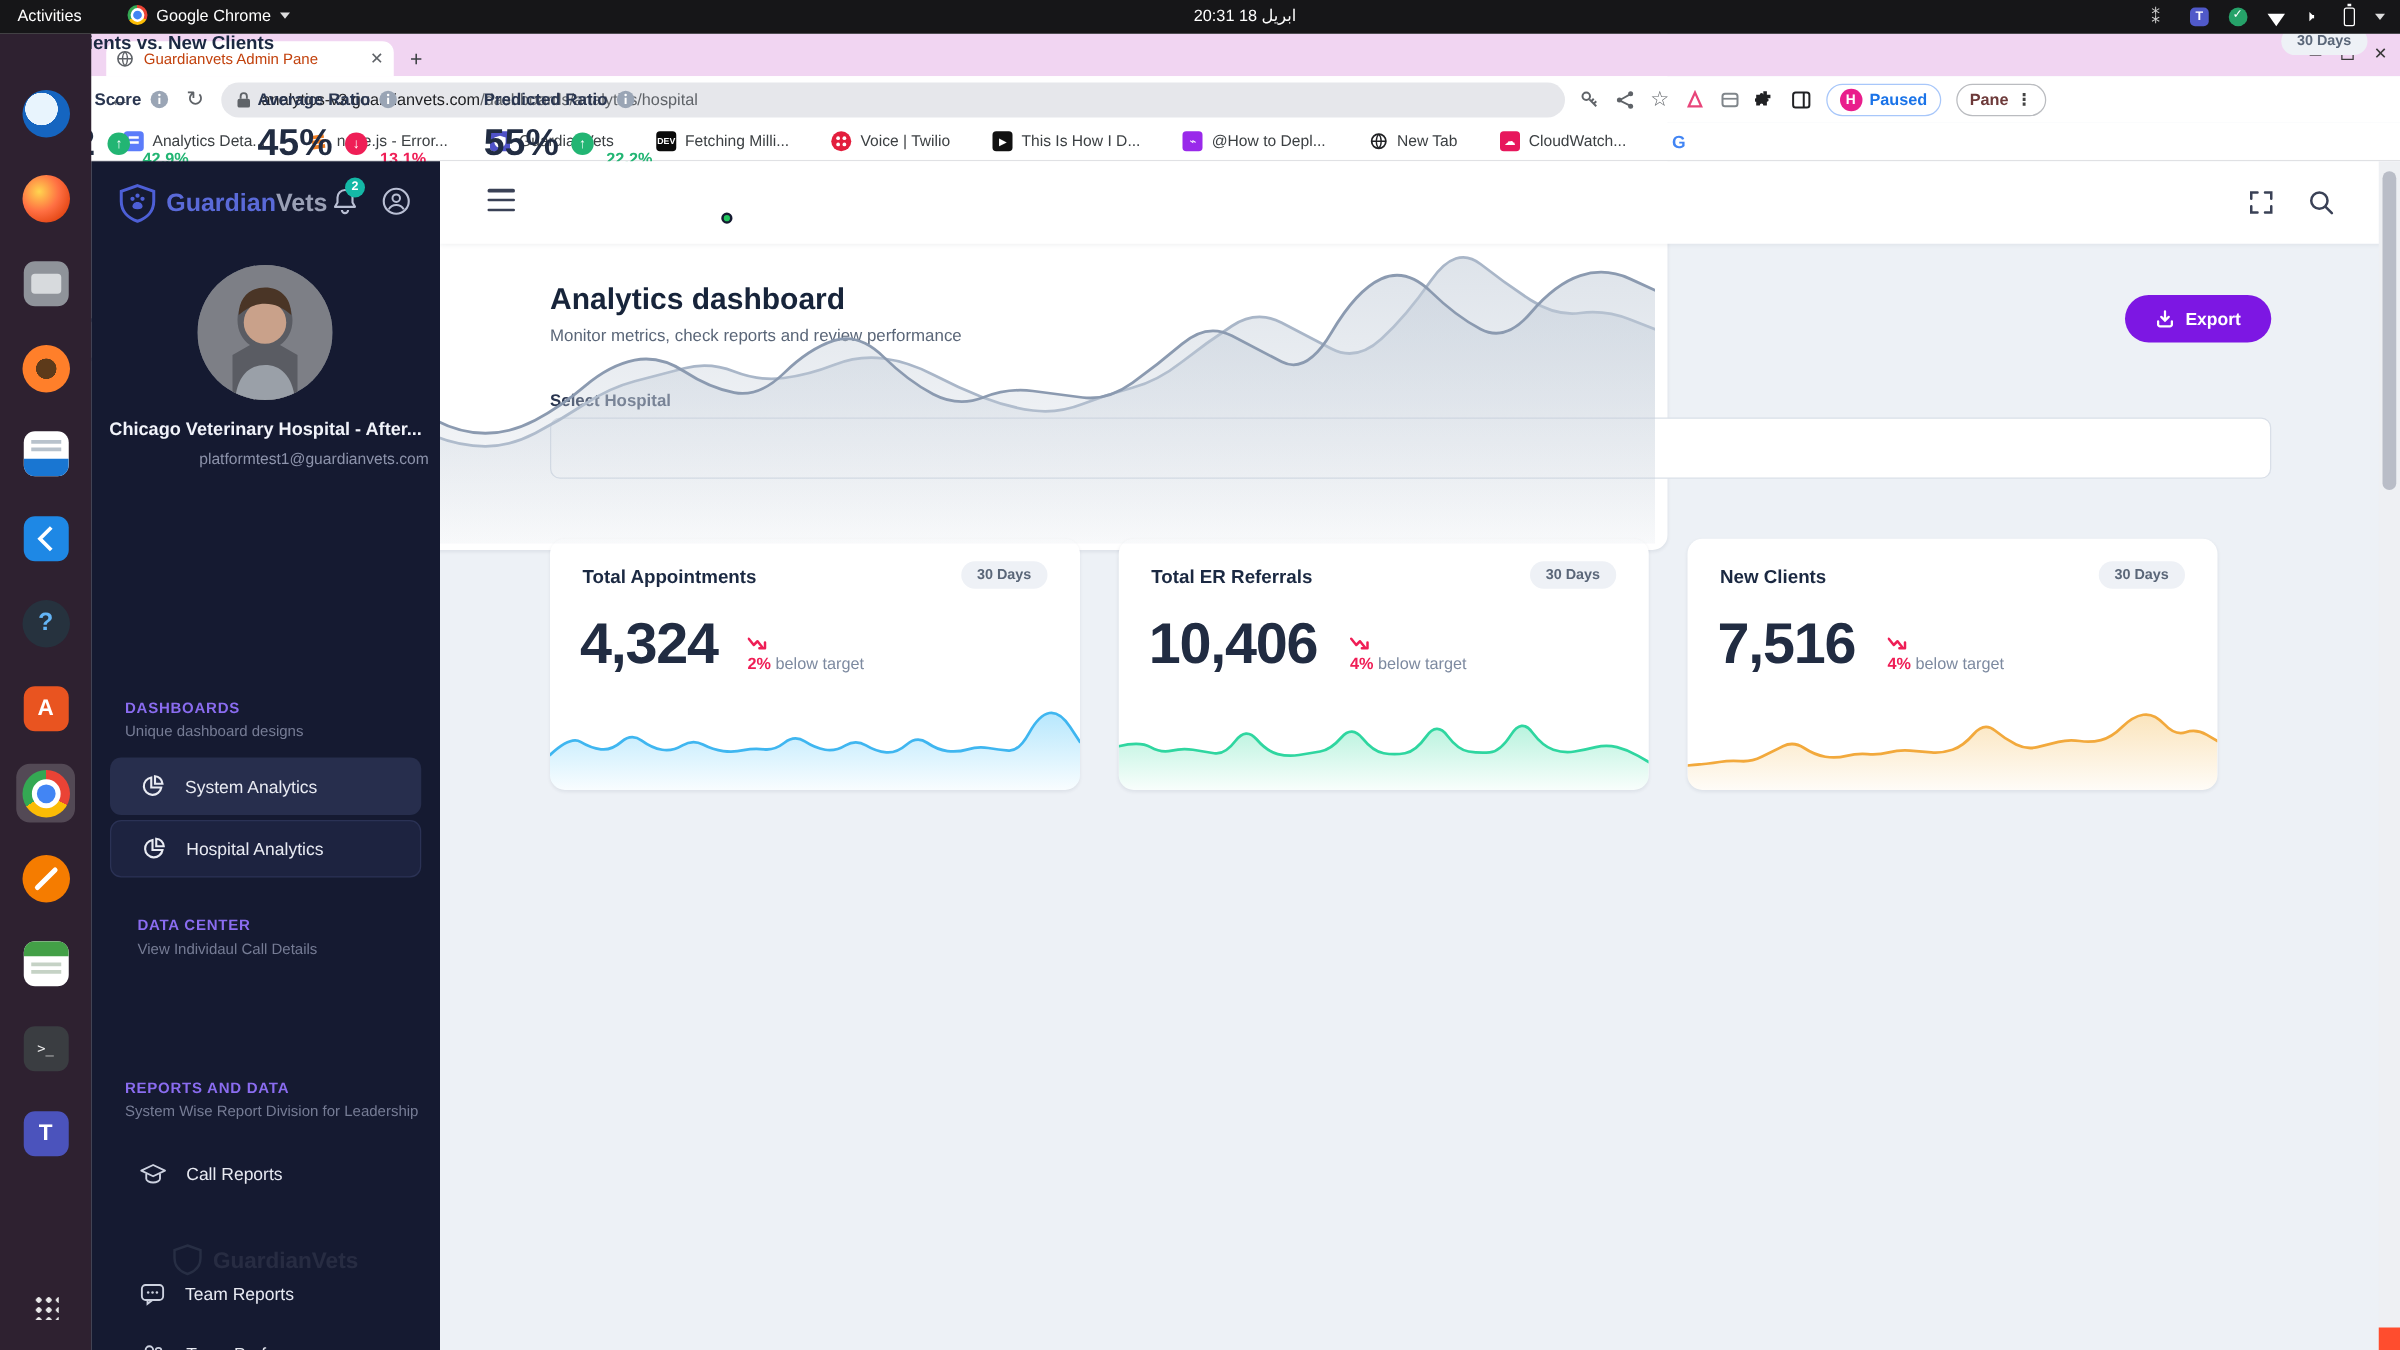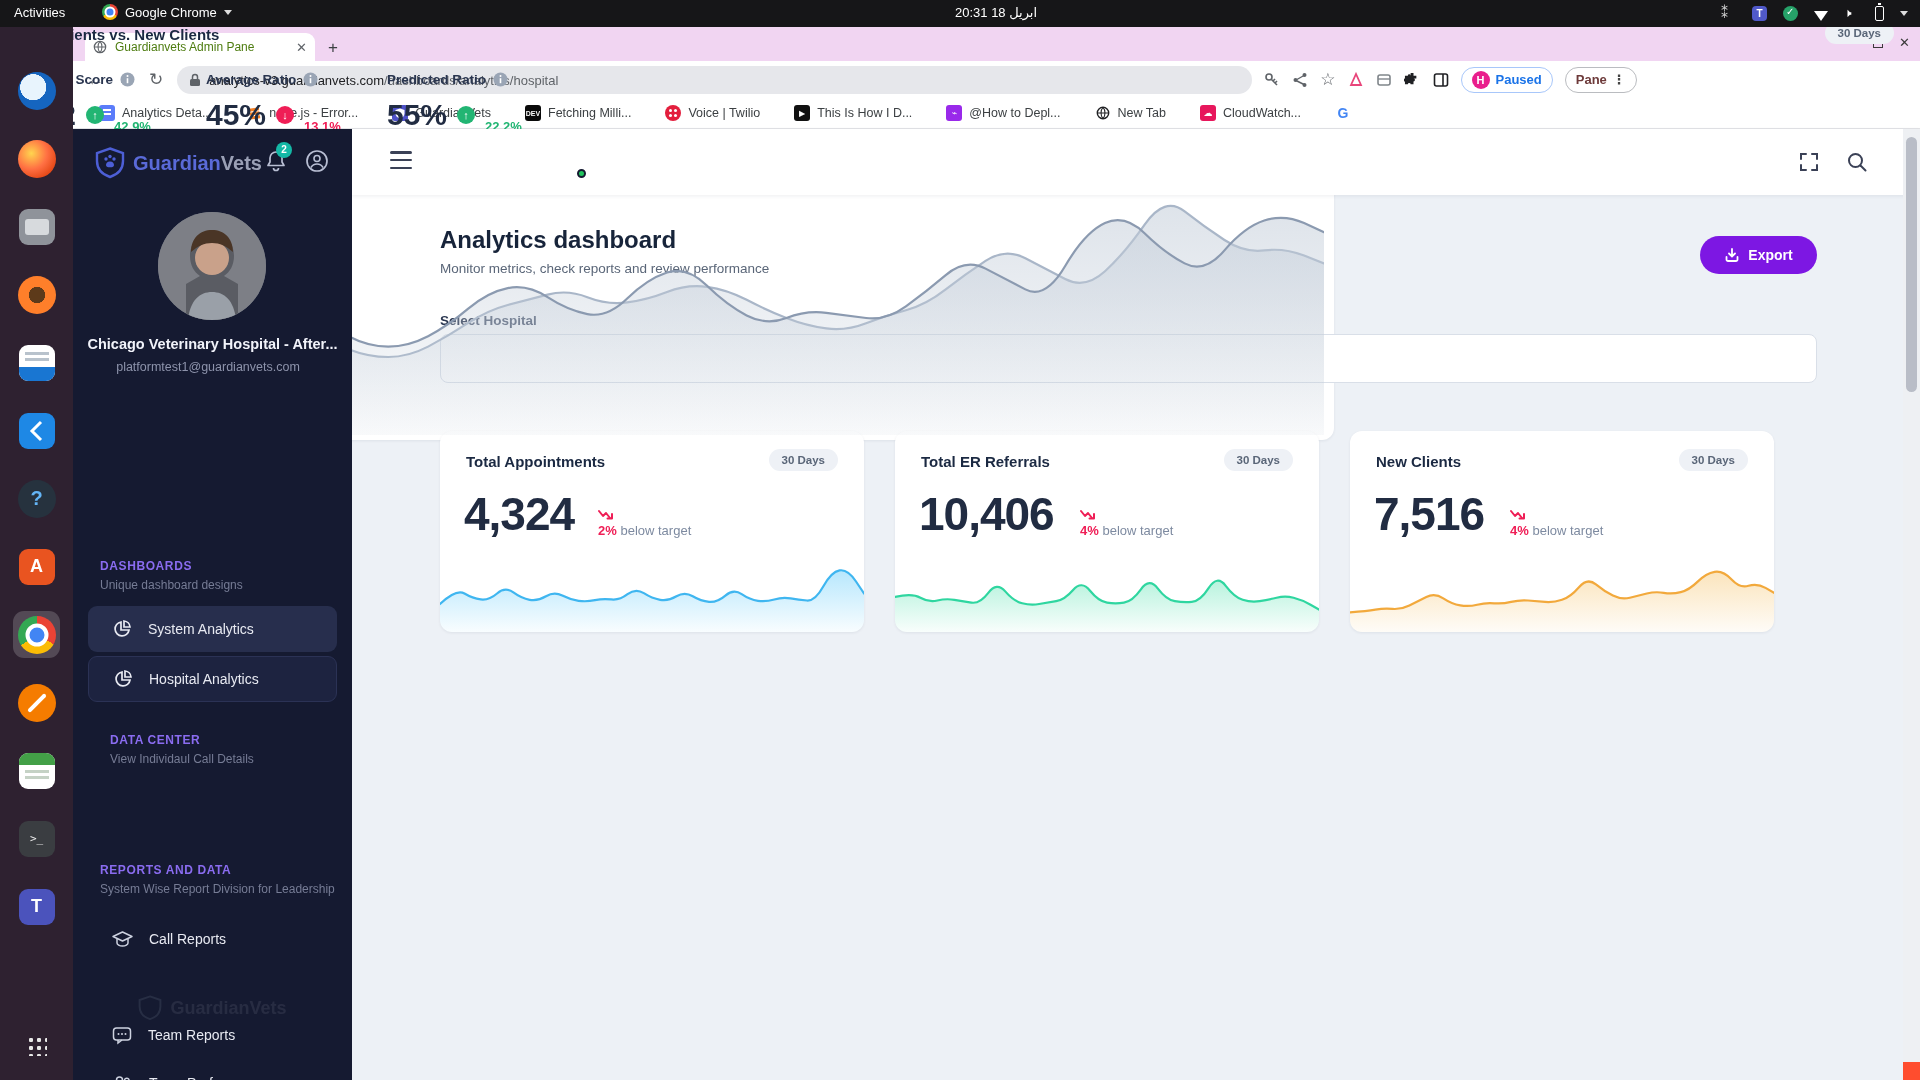--- a/index.html
+++ b/index.html
@@ -51,21 +51,21 @@
   .i-calc::after { content:""; position:absolute; left:0; top:0; width:100%; height:12px; background:#43a047; }
   .i-calc::before { content:""; position:absolute; left:6px; top:17px; width:24px; height:3px; background:#c5d2c5; box-shadow:0 6px 0 #c5d2c5; }
   .i-terminal { background:#3a3d41; color:#eee; font-family:"DejaVu Sans Mono", monospace; font-size:11px; display:flex; align-items:center; justify-content:center; }
   .i-teams { background:#4b53bc; color:#fff; font-weight:bold; font-size:18px; display:flex; align-items:center; justify-content:center; }
   .i-apps { width:20px; height:20px; background:radial-gradient(circle, #e8e8e8 2px, transparent 2.4px); background-size:8px 8px; }
 
   
   #win { left:73px; top:27px; width:1847px; height:1053px; }
   #tabstrip { left:0; top:0; width:100%; height:34px; background:#f1d5f2; }
   #tab { left:12px; top:6px; width:230px; height:28px; background:#fff; border-radius:9px 9px 0 0; display:flex; align-items:center; padding:0 8px; gap:8px; }
-  .tab-title { font-size:12px; color:#4d7c0f; white-space:nowrap; overflow:hidden; flex:1; }
+  .tab-title { font-size:12px; color:#c2410c; white-space:nowrap; overflow:hidden; flex:1; }
   .tab-x { color:#5f6368; font-size:13px; }
   #newtab-btn { left:255px; top:11px; color:#3c4043; font-size:17px; }
   #wincontrols { right:10px; top:8px; display:flex; gap:16px; align-items:center; color:#3a3a3a; font-size:13px; }
   .wc-box { width:10px; height:10px; border:1.5px solid #3a3a3a; display:inline-block; }
   #toolbar { left:0; top:34px; width:100%; height:37px; background:#fff; display:flex; align-items:center; }
   .nav-ic { color:#5f6368; font-size:17px; margin-left:14px; }
   #omnibox { margin-left:14px; width:1075px; height:28px; background:#e6e7eb; border-radius:14px; display:flex; align-items:center; padding:0 12px; gap:8px; }
   #omnibox .host { font-size:13px; color:#202124; }
   #omnibox .path { font-size:13px; color:#5f6368; }
   .tb-right { display:flex; align-items:center; gap:12px; margin-left:12px; }
@@ -91,21 +91,21 @@
   #sidebar { left:73px; top:129px; width:279px; height:951px; background:#151a31; z-index:10; }
   #brand { left:22px; top:18px; display:flex; align-items:center; gap:8px; }
   .brand-t1 { color:#5a6ad8; font-size:20px; font-weight:bold; }
   .brand-t2 { color:#9aa0b5; font-size:20px; font-weight:bold; }
   #bell { left:192px; top:20px; color:#b9bfd4; }
   #bell .badge { position:absolute; left:11px; top:-7px; min-width:16px; height:16px; border-radius:8px; background:#14b8a6; color:#fff; font-size:10px; font-weight:bold; text-align:center; line-height:16px; }
   #acct { left:232px; top:20px; color:#b9bfd4; position:relative; }
   #acct .dot { position:absolute; right:-2px; bottom:-1px; width:9px; height:9px; border-radius:50%; background:#22c55e; border:2px solid #151a31; }
   #photo { left:85px; top:83px; width:108px; height:108px; border-radius:50%; overflow:hidden; background:#6b7280; }
   #uname { left:0; top:207px; width:279px; text-align:center; color:#f1f3fa; font-size:14.5px; font-weight:bold; }
-  #uemail { left:0; top:231px; width:270px; text-align:center; color:#8d93ab; font-size:12.5px; }
+  #uemail { left:0; top:231px; width:270px; text-align:right; color:#8d93ab; font-size:12.5px; }
   .sec-title { color:#8a6cf0; font-size:12px; font-weight:bold; letter-spacing:.6px; }
   .sec-sub { color:#767c95; font-size:12px; margin-top:5px; }
   .nav-item { position:absolute; left:15px; width:249px; height:46px; display:flex; align-items:center; gap:16px; padding-left:24px; color:#e8eaf2; font-size:14px; border-radius:9px; }
   .nav-item.boxed1 { background:#272e4d; }
   .nav-item.boxed2 { background:#1d2340; border:1px solid #2b3255; }
   .nav-item svg { flex:none; }
   #watermark { left:0; top:866px; width:279px; display:flex; align-items:center; justify-content:center; gap:8px; opacity:.12; color:#aab; font-size:18px; font-weight:bold; }
 
   
   #mainhdr { left:352px; top:129px; width:1568px; height:66px; background:#fff; box-shadow:0 1px 4px rgba(25,35,60,.08); z-index:5; }

